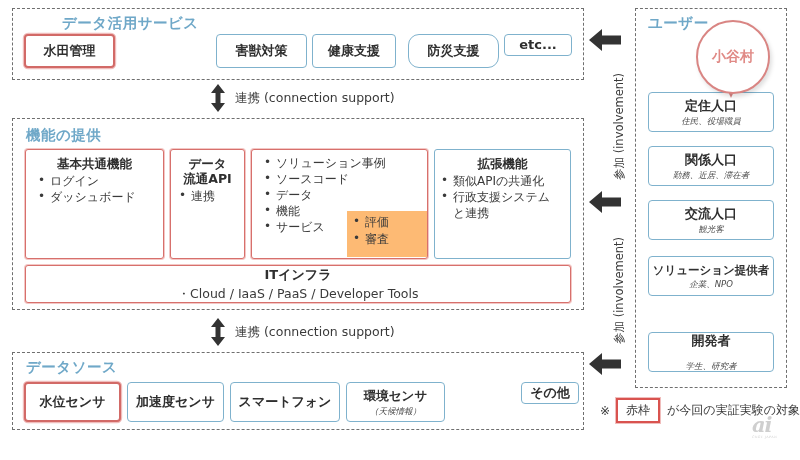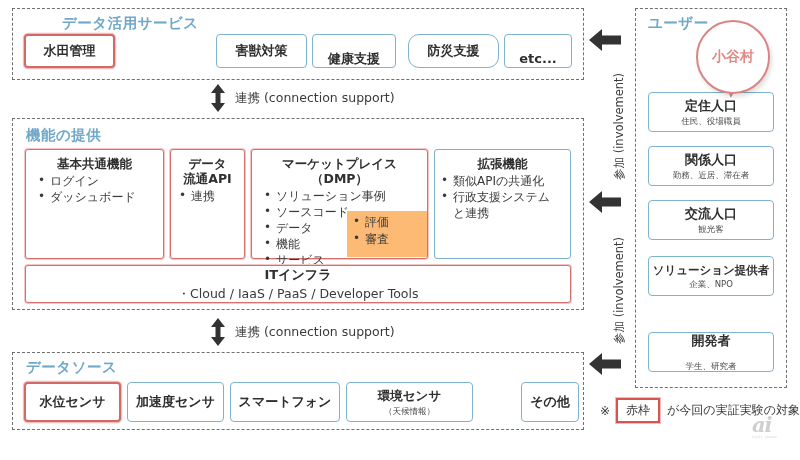--- a/index.html
+++ b/index.html
@@ -41,21 +41,21 @@
     align-items:center;
     justify-content:center;
     text-align:center;
   }
   .box.red{
     border:2.2px solid #d9534f;
     border-color:#d26a67;
     box-shadow:0 0 0 1.2px #f0bdbc;
   }
   .box .lbl{font-size:13px;font-weight:bold;color:#2f2f2f;line-height:1.25;}
-  .box .sub{font-size:8.5px;color:#4a4a4a;margin-top:2px;line-height:1.2;}
+  .box .sub{font-size:8.5px;color:#4a4a4a;margin-top:2px;line-height:1.2;font-style:italic;}
 
   
   .chip .lbl{font-size:13px;font-weight:bold;}
   .chip.two .lbl{font-size:12.5px;}
 
   
   .card{
     position:absolute;
     box-sizing:border-box;
     border:1.8px solid #d7706c;
@@ -159,27 +159,27 @@
   <div class="panel" style="left:12px;top:8px;width:572px;height:72px;">
   </div>
   <div class="panel-title" style="left:26px;top:14px;margin-left:36px;">データ活用サービス</div>
 
   <div class="box chip red" style="left:24px;top:34px;width:91px;height:34px;">
     <span class="lbl">水田管理</span>
   </div>
   <div class="box chip" style="left:216px;top:34px;width:91px;height:34px;">
     <span class="lbl">害獣対策</span>
   </div>
-  <div class="box chip" style="left:312px;top:34px;width:84px;height:34px;justify-content:flex-end;">
+  <div class="box chip" style="left:312px;top:34px;width:84px;height:34px;">
     <span class="lbl">健康支援</span>
   </div>
   <div class="box chip" style="left:408px;top:34px;width:91px;height:34px;border-radius:11px;">
     <span class="lbl">防災支援</span>
   </div>
-  <div class="box chip" style="left:504px;top:34px;width:68px;height:34px;justify-content:flex-end;">
+  <div class="box chip" style="left:504px;top:34px;width:68px;height:22px;">
     <span class="lbl">etc...</span>
   </div>
 
   <div class="conn" style="left:210px;top:84px;">
     <svg width="16" height="28" viewBox="0 0 16 28">
       <polygon points="8,0 15,9 10.5,9 10.5,19 15,19 8,28 1,19 5.5,19 5.5,9 1,9" fill="#333333"></polygon>
     </svg>
     <span class="txt">
       <span>連携</span>
       <span>(connection support)</span>
@@ -202,21 +202,20 @@
     <div class="card-title">
       <div>データ</div>
       <div>流通API</div>
     </div>
     <ul class="bullets" style="padding-left:2px;">
       <li>連携</li>
     </ul>
   </div>
 
   <div class="card" style="left:251px;top:149px;width:177px;height:110px;">
-    <div class="card-title">マーケットプレイス（DMP）</div>
     <ul class="bullets">
       <li>ソリューション事例</li>
       <li>ソースコード</li>
       <li>データ</li>
       <li>機能</li>
       <li>サービス</li>
     </ul>
     <div class="subbox" style="left:95px;top:61px;width:80px;height:46px;">
       <ul class="bullets" style="padding-left:2px;">
         <li>評価</li>
@@ -255,25 +254,25 @@
 
   <div class="box chip red" style="left:24px;top:382px;width:97px;height:40px;">
     <span class="lbl">水位センサ</span>
   </div>
   <div class="box chip" style="left:127px;top:382px;width:97px;height:40px;">
     <span class="lbl">加速度センサ</span>
   </div>
   <div class="box chip" style="left:230px;top:382px;width:110px;height:40px;">
     <span class="lbl">スマートフォン</span>
   </div>
-  <div class="box chip two" style="left:346px;top:382px;width:127px;height:40px;">
+  <div class="box chip two" style="left:346px;top:382px;width:99px;height:40px;">
     <span class="lbl">環境センサ</span>
     <span class="sub">（天候情報）</span>
   </div>
-  <div class="box chip" style="left:521px;top:382px;width:58px;height:40px;">
+  <div class="box chip" style="left:521px;top:382px;width:58px;height:22px;">
     <span class="lbl">その他</span>
   </div>
 
   <div class="larrow" style="left:589px;top:28px;">
     <svg width="32" height="24" viewBox="0 0 32 24">
       <polygon points="0,12 13,1 13,7.5 32,7.5 32,16.5 13,16.5 13,23" fill="#333333"></polygon>
     </svg>
   </div>
   <div class="larrow" style="left:589px;top:190px;">
     <svg width="32" height="24" viewBox="0 0 32 24">

